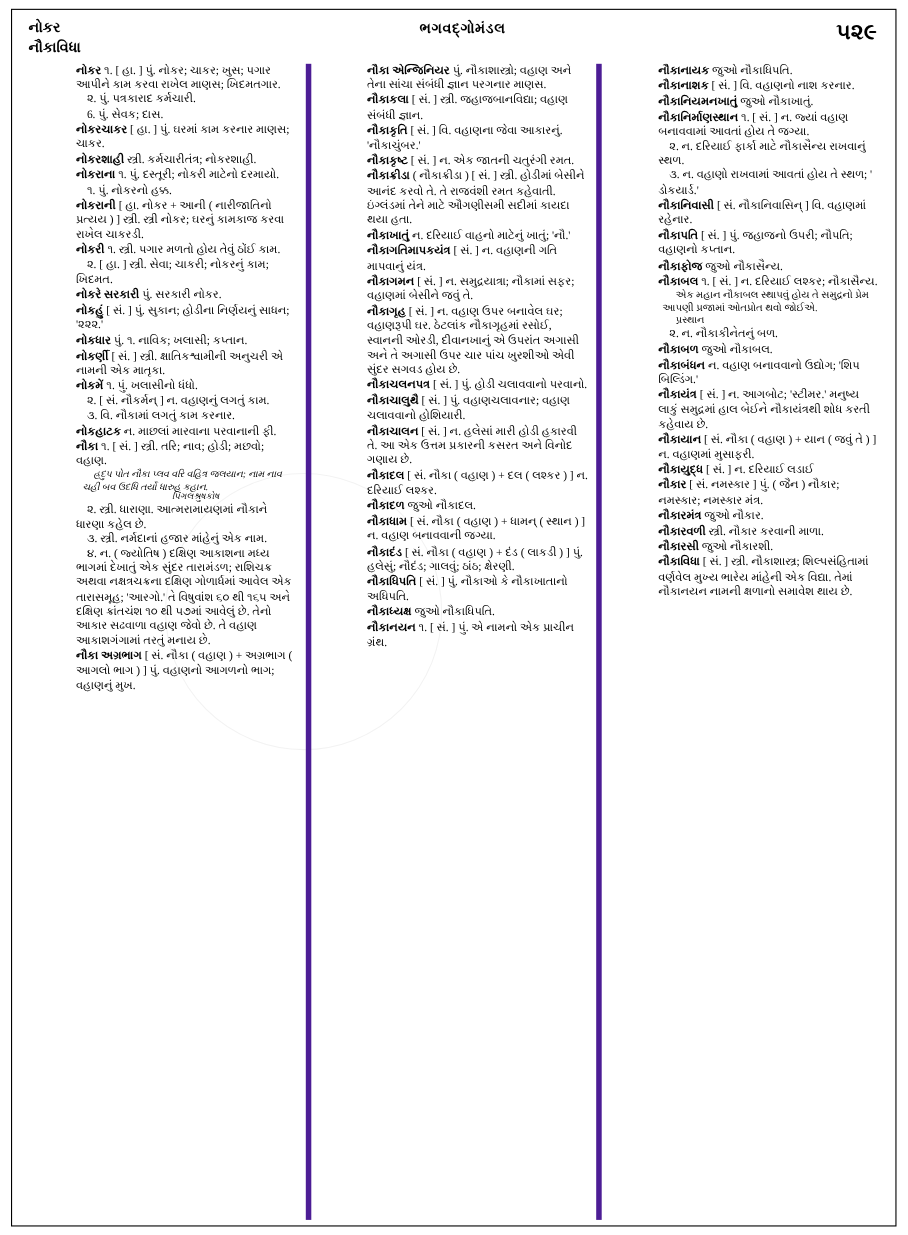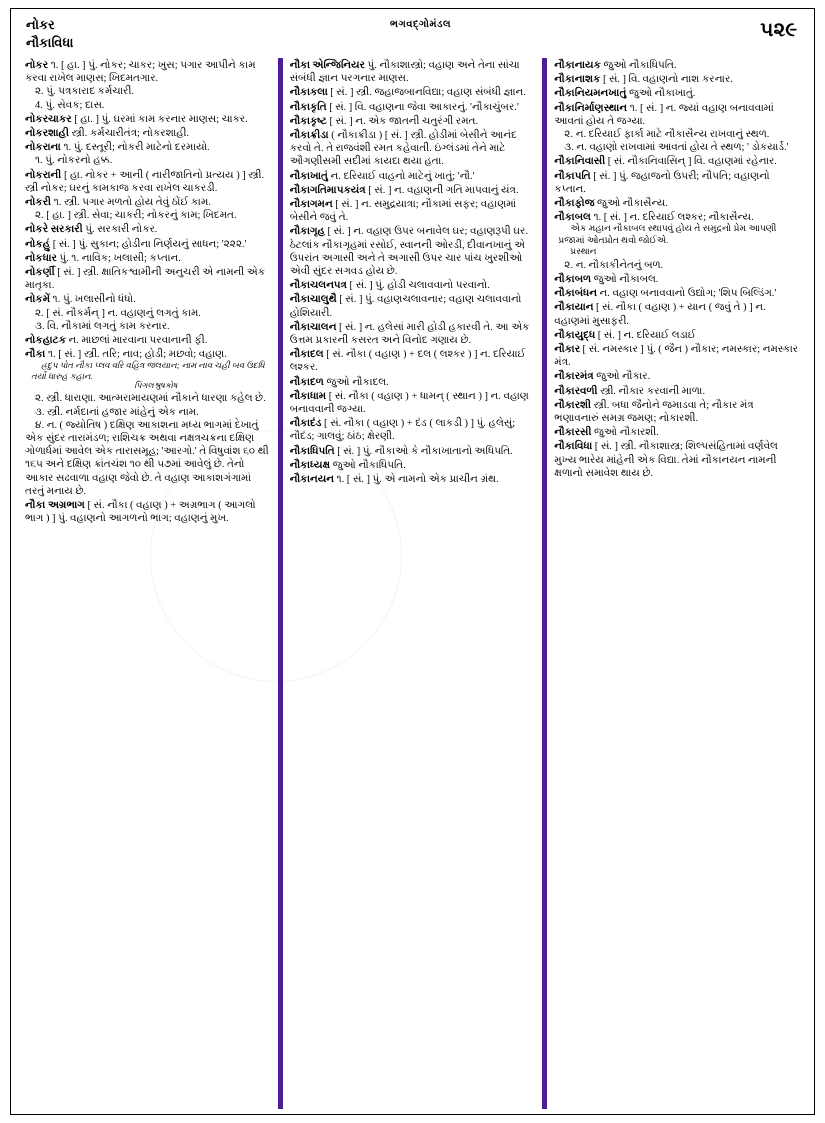--- a/index.html
+++ b/index.html
@@ -28,21 +28,21 @@
     height:46px;
     padding:4px 8px 0 8px;
     box-sizing:border-box;
   }
   .hdr-left{
     position:absolute;left:10px;top:2px;
     font-size:13px;font-weight:bold;line-height:1.35;
   }
   .hdr-center{
     position:absolute;left:16px;right:0;top:4px;
-    text-align:center;font-size:10px;font-weight:bold;
+    text-align:center;font-size:13px;font-weight:bold;
     letter-spacing:.5px;
   }
   .hdr-right{
     position:absolute;right:12px;top:4px;
     font-size:20px;font-weight:bold;
   }
   
   .columns{
     position:absolute;
     left:18px;right:18px;top:58px;bottom:14px;
@@ -50,21 +50,21 @@
   }
   .col{
     flex:1 1 0;
     padding:0 7px;
     box-sizing:border-box;
     font-size:10.4px;
     line-height:1.27;
     overflow:hidden;
   }
   .col + .col{border-left:5px solid #4c1d95;}
-  .entry{margin-bottom:1px;}
+  .entry{margin-bottom:1px;margin-left:44px;}
   .hw{font-weight:bold;}
   .sub{display:block;text-indent:10px;}
   .verse{
     display:block;
     font-size:8.6px;
     line-height:1.22;
     text-indent:10px;
     padding-left:6px;
     font-style:italic;
   }
@@ -98,21 +98,21 @@
     <div class="hdr-left">
       <div>નોકર</div>
       <div>નૌકાવિધા</div>
     </div>
     <div class="hdr-center">ભગવદ્ગોમંડલ</div>
     <div class="hdr-right">૫૨૯</div>
   </div>
 
   <div class="columns">
     <div class="col">
-        <div class="entry"><span class="hw">નોકર</span><span> ૧. [ હા. ] પું. નોકર; ચાકર; ખુસ; પગાર આપીને કામ કરવા રાખેલ માણસ; ખિદમતગાર.</span><span class="sub">૨. પું. પત્રકારાદ કર્મચારી.</span><span class="sub">4. પું. સેવક; દાસ.</span></div>
+        <div class="entry"><span class="hw">નોકર</span><span> ૧. [ હા. ] પું. નોકર; ચાકર; ખુસ; પગાર આપીને કામ કરવા રાખેલ માણસ; ખિદમતગાર.</span><span class="sub">૨. પું. પત્રકારાદ કર્મચારી.</span><span class="sub">6. પું. સેવક; દાસ.</span></div>
         <div class="entry"><span class="hw">નોકરચાકર</span><span> [ હા. ] પું. ઘરમાં કામ કરનાર માણસ; ચાકર.</span></div>
         <div class="entry"><span class="hw">નોકરશાહી</span><span> સ્ત્રી. કર્મચારીતંત્ર; નોકરશાહી.</span></div>
         <div class="entry"><span class="hw">નોકરાના</span><span> ૧. પું. દસ્તૂરી; નોકરી માટેનો દરમાયો.</span><span class="sub">૧. પું. નોકરનો હક્ક.</span></div>
         <div class="entry"><span class="hw">નોકરાની</span><span> [ હા. નોકર + આની ( નારીજાતિનો પ્રત્યય ) ] સ્ત્રી. સ્ત્રી નોકર; ઘરનું કામકાજ કરવા રાખેલ ચાકરડી.</span></div>
         <div class="entry"><span class="hw">નોકરી</span><span> ૧. સ્ત્રી. પગાર મળતો હોય તેવું ઠોંઈ કામ.</span><span class="sub">૨. [ હા. ] સ્ત્રી. સેવા; ચાકરી; નોકરનું કામ; ખિદમત.</span></div>
         <div class="entry"><span class="hw">નોકરે સરકારી</span><span> પું. સરકારી નોકર.</span></div>
         <div class="entry"><span class="hw">નોકહું</span><span> [ સં. ] પું. સુકાન; હોડીના નિર્ણયનું સાધન; '૨૨૨.'</span></div>
         <div class="entry"><span class="hw">નોકધાર</span><span> પું. ૧. નાવિક; ખલાસી; કપ્તાન.</span></div>
         <div class="entry"><span class="hw">નોકર્ણી</span><span> [ સં. ] સ્ત્રી. ક્ષાતિકશ્વામીની અનુચરી એ નામની એક માતૃકા.</span></div>
         <div class="entry"><span class="hw">નોકમેં</span><span> ૧. પું. ખલાસીનો ધંધો.</span><span class="sub">૨. [ સં. નૌકર્મન્ ] ન. વહાણનું લગતું કામ.</span><span class="sub">૩. વિ. નૌકામાં લગતું કામ કરનાર.</span></div>
@@ -145,23 +145,23 @@
         <div class="entry"><span class="hw">નૌકાનાયક</span><span> જુઓ નૌકાધિપતિ.</span></div>
         <div class="entry"><span class="hw">નૌકાનાશક</span><span> [ સં. ] વિ. વહાણનો નાશ કરનાર.</span></div>
         <div class="entry"><span class="hw">નૌકાનિયમનખાતું</span><span> જુઓ નૌકાખાતું.</span></div>
         <div class="entry"><span class="hw">નૌકાનિર્માણસ્થાન</span><span> ૧. [ સં. ] ન. જ્યાં વહાણ બનાવવામાં આવતાં હોય તે જગ્યા.</span><span class="sub">૨. ન. દરિયાઈ ફાર્કા માટે નૌકાસૈન્ય રાખવાનું સ્થળ.</span><span class="sub">૩. ન. વહાણો રાખવામાં આવતાં હોય તે સ્થળ; ' ડોકયાર્ડ.'</span></div>
         <div class="entry"><span class="hw">નૌકાનિવાસી</span><span> [ સં. નૌકાનિવાસિન્ ] વિ. વહાણમાં રહેનાર.</span></div>
         <div class="entry"><span class="hw">નૌકાપતિ</span><span> [ સં. ] પું. જહાજનો ઉપરી; નૌપતિ; વહાણનો કપ્તાન.</span></div>
         <div class="entry"><span class="hw">નૌકાફોજ</span><span> જુઓ નૌકાસૈન્ય.</span></div>
         <div class="entry"><span class="hw">નૌકાબલ</span><span> ૧. [ સં. ] ન. દરિયાઈ લશ્કર; નૌકાસૈન્ય.</span><span class="quote">એક મહાન નૌકાબલ સ્થાપવું હોય તે સમુદ્રનો પ્રેમ આપણી પ્રજામાં ઓતપ્રોત થવો જોઈએ.<span class="attrib">પ્રસ્થાન</span></span><span class="sub">૨. ન. નૌકાકીનેતનું બળ.</span></div>
         <div class="entry"><span class="hw">નૌકાબળ</span><span> જુઓ નૌકાબલ.</span></div>
         <div class="entry"><span class="hw">નૌકાબંધન</span><span> ન. વહાણ બનાવવાનો ઉદ્યોગ; 'શિપ બિલ્ડિંગ.'</span></div>
+        <div class="entry"><span class="hw">નૌકાયંત્ર</span><span> [ સં. ] ન. આગબોટ; 'સ્ટીમર.' મનુષ્ય લાકું સમુદ્રમાં હાલ બેઈને નૌકાયંત્રથી શોધ કરતી કહેવાય છે.</span></div>
         <div class="entry"><span class="hw">નૌકાયાન</span><span> [ સં. નૌકા ( વહાણ ) + યાન ( જવું તે ) ] ન. વહાણમાં મુસાફરી.</span></div>
         <div class="entry"><span class="hw">નૌકાયુદ્ધ</span><span> [ સં. ] ન. દરિયાઈ લડાઈ</span></div>
         <div class="entry"><span class="hw">નૌકાર</span><span> [ સં. નમસ્કાર ] પું. ( જૈન ) નૌકાર; નમસ્કાર; નમસ્કાર મંત્ર.</span></div>
         <div class="entry"><span class="hw">નૌકારમંત્ર</span><span> જુઓ નૌકાર.</span></div>
         <div class="entry"><span class="hw">નૌકારવળી</span><span> સ્ત્રી. નૌકાર કરવાની માળા.</span></div>
-        <div class="entry"><span class="hw">નૌકારશી</span><span> સ્ત્રી. બધા જૈનોને જમાડવા તે; નૌકાર મંત્ર ભણાવનારું સમગ્ર જમણ; નોકારશી.</span></div>
         <div class="entry"><span class="hw">નૌકારસી</span><span> જુઓ નૌકારશી.</span></div>
         <div class="entry"><span class="hw">નૌકાવિધા</span><span> [ સં. ] સ્ત્રી. નૌકાશાસ્ત્ર; શિલ્પસંહિતામાં વર્ણવેલ મુખ્ય ભારેય માંહેની એક વિદ્યા. તેમાં નૌકાનયન નામની ક્ષળાનો સમાવેશ થાય છે.</span></div>
       </div>
   </div>
 </div>
 
 </body></html>

